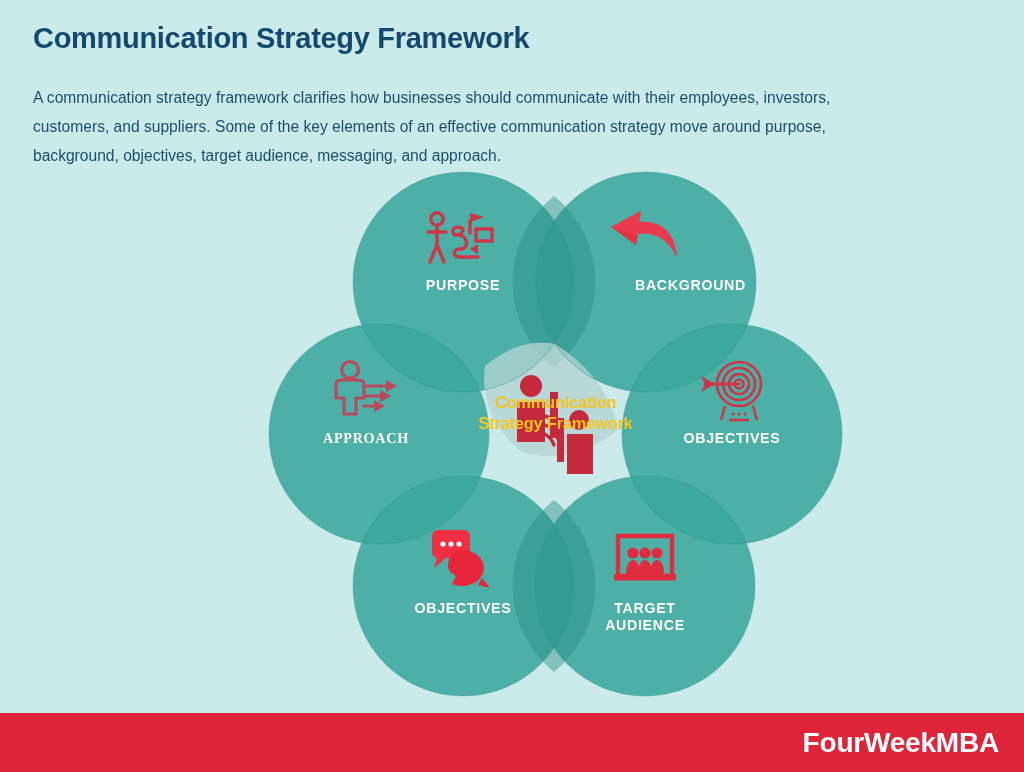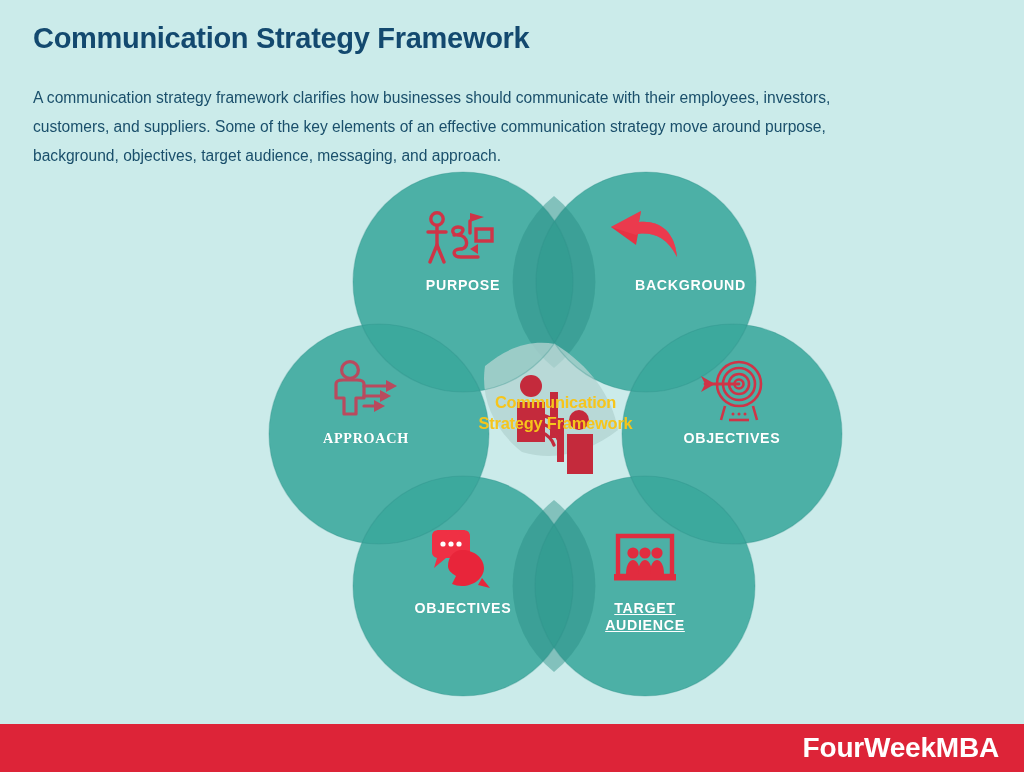--- a/index.html
+++ b/index.html
@@ -116,21 +116,21 @@
     line-height: 21px;
     letter-spacing: -0.2px;
   }
 
   
   #footer {
     position: absolute;
     left: 0;
     bottom: 0;
     width: 1024px;
-    height: 48px;
+    height: 59px;
     background: #dd2438;
     display: flex;
     align-items: center;
     justify-content: flex-end;
   }
 
   #brand {
     color: #ffffff;
     font-size: 28px;
     font-weight: bold;
@@ -254,21 +254,21 @@
       <g fill="#e12c3f">
         <circle cx="31" cy="25" r="5.6"></circle>
           <circle cx="43" cy="25" r="5.6"></circle>
           <circle cx="55" cy="25" r="5.6"></circle>
         <path d="M 24,46 C 24,36 28,32 31,32 C 34,32 38,36 38,46 Z"></path>
         <path d="M 36,46 C 36,36 40,32 43,32 C 46,32 50,36 50,46 Z"></path>
         <path d="M 48,46 C 48,36 52,32 55,32 C 58,32 62,36 62,46 Z"></path>
       </g>
       <rect x="12" y="46" width="62" height="6.5" fill="#e12c3f"></rect>
     </svg>
-    <div class="node-label" style="white-space: pre-line; text-decoration: underline;">TARGET
+    <div class="node-label" style="white-space: pre-line;">TARGET
 AUDIENCE</div>
   </div>
 
   <div class="node" id="node-messaging">
     <svg class="node-icon" width="86" height="66" viewBox="0 0 86 66">
       <path d="M 12,8 C 12,4 15,2 19,2 L 43,2 C 47,2 50,4 50,8 L 50,24
                C 50,28 47,30 43,30 L 26,30 L 14,40 L 17,30 L 19,30
                C 15,30 12,28 12,24 Z" fill="#ef3044"></path>
       <g fill="#ffffff">
         <circle cx="23" cy="16" r="2.6"></circle>

